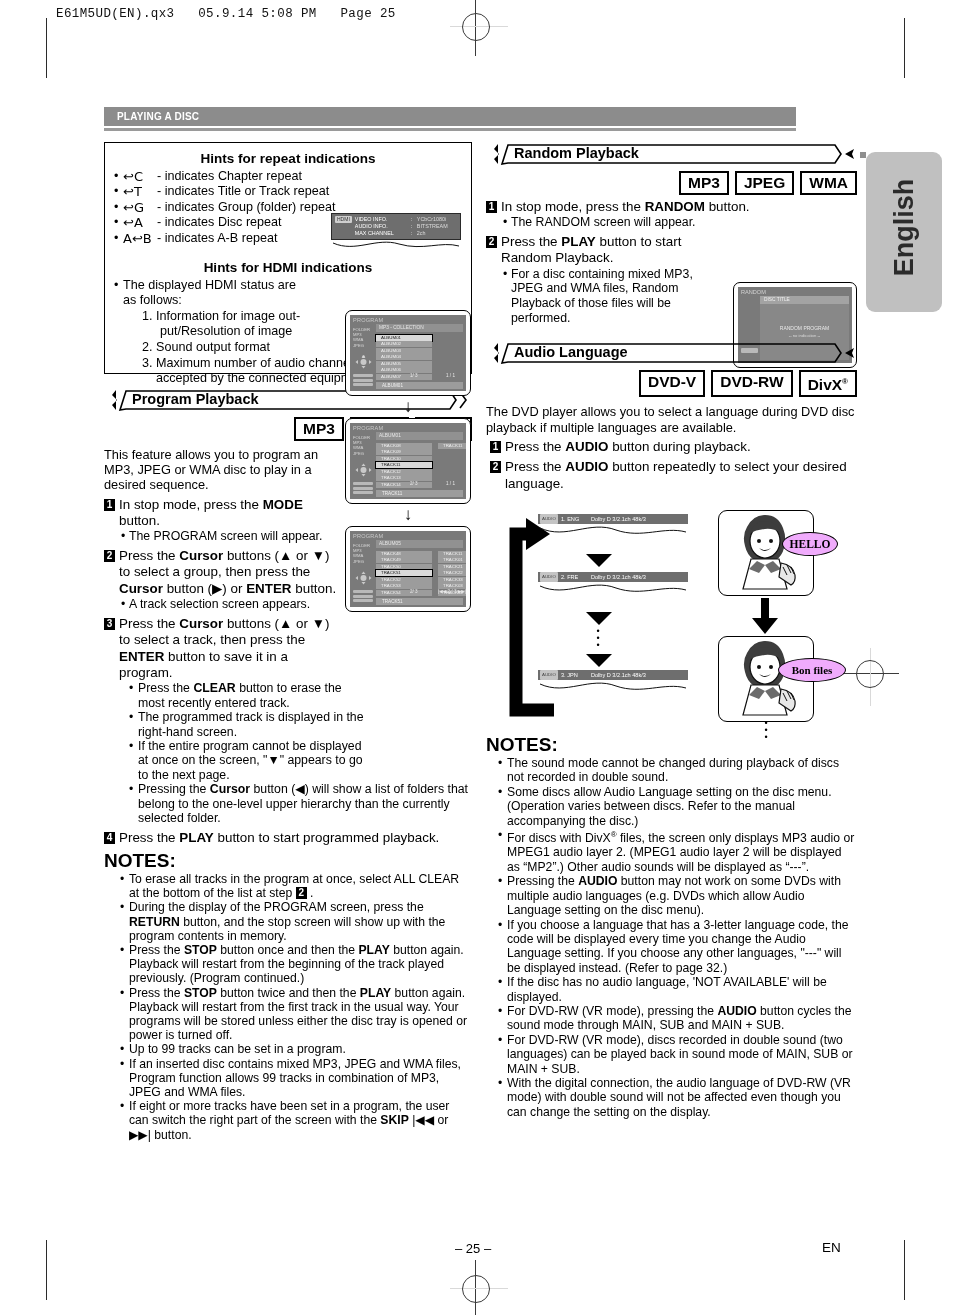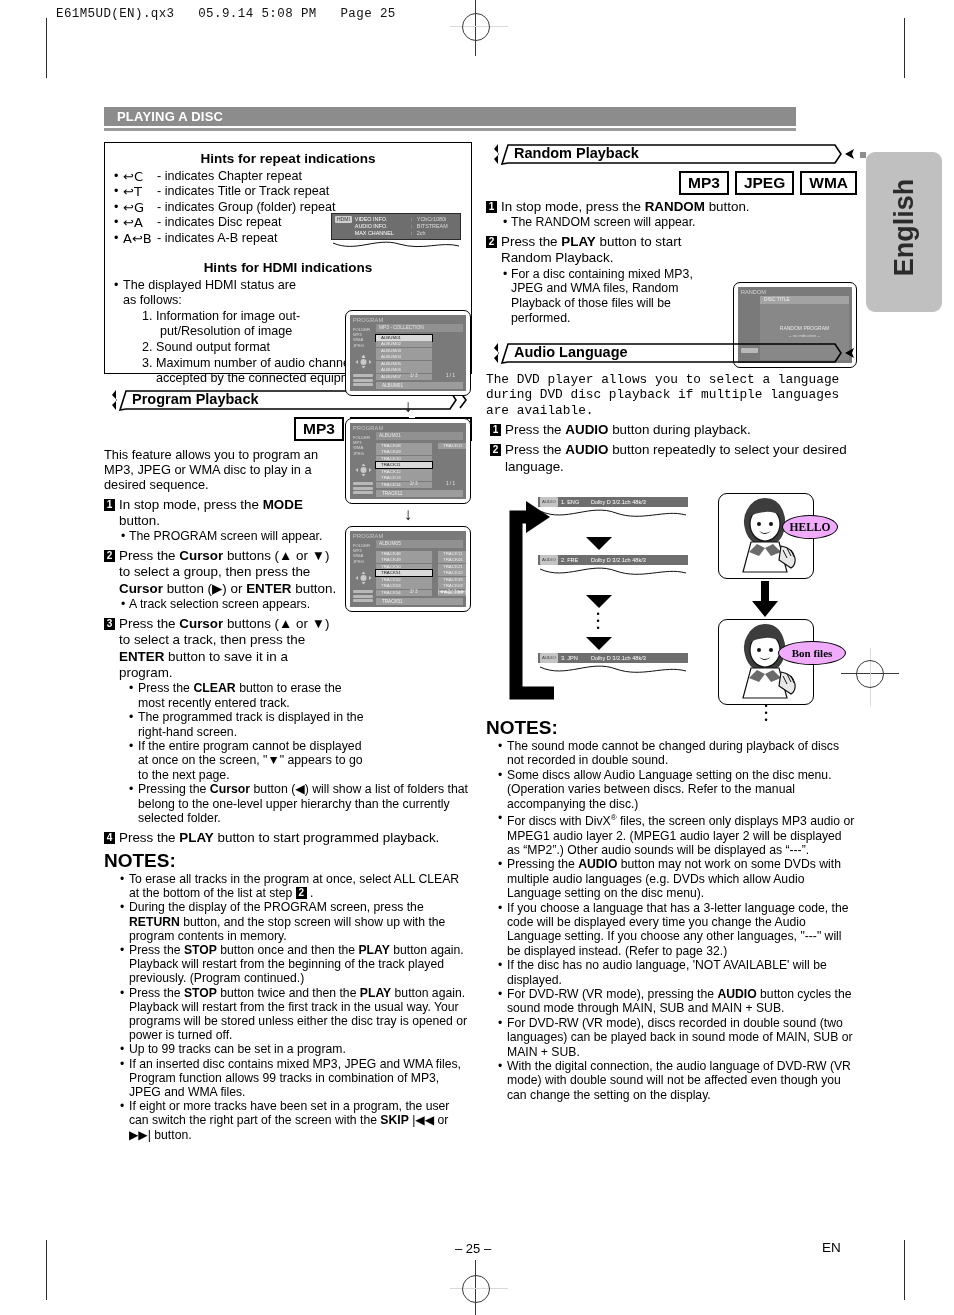--- a/index.html
+++ b/index.html
@@ -12,21 +12,21 @@
   .regmark .circ{position:absolute;left:12px;top:15px;width:26px;height:26px;border:1px solid #3a3a3a;border-radius:50%;background:transparent;}
   .crop-v{position:absolute;width:1px;background:#2b2b2b;}
 
   
   .fileheader{position:absolute;left:56px;top:7px;font-family:"Liberation Mono",monospace;font-size:12.5px;letter-spacing:.4px;color:#111;white-space:pre;}
 
   
   .page{position:absolute;left:0;top:0;width:954px;height:1315px;}
 
   .section-band{position:absolute;left:104px;top:107px;width:692px;height:19px;background:#8c8c8c;}
-  .section-band span{display:block;color:#fff;font-size:13px;font-weight:bold;line-height:19px;padding-left:13px;letter-spacing:.2px;}
+  .section-band span{display:block;color:#fff;font-size:10px;font-weight:bold;line-height:19px;padding-left:13px;letter-spacing:.2px;}
   .section-rule{position:absolute;left:104px;top:128px;width:692px;height:3px;background:#9a9a9a;}
 
   
   .colL{position:absolute;left:104px;top:142px;width:368px;}
   .colR{position:absolute;left:486px;top:142px;width:371px;}
 
   
   .hintbox{border:1px solid #000;padding:7px 9px 9px 9px;position:relative;height:232px;box-sizing:border-box;}
   .hint-title{text-align:center;font-size:13.5px;font-weight:bold;margin:1px 0 3px 0;}
   .hint-title2{text-align:center;font-size:13.5px;font-weight:bold;margin:14px 0 3px 0;}
@@ -515,22 +515,27 @@
 
     <div class="ribbon" style="margin-top:16px;">
       <svg width="371" height="24" viewBox="0 0 371 24">
         <path d="M12 2 L8 7 L13 12 L8 17 L12 22 Z" fill="#000"></path>
         <path d="M16 22 L22 3 L349 3 L355 12 L349 21 L22 21 Z" fill="none" stroke="#000" stroke-width="1.6"></path>
         <path d="M359 12 L368 7 L366 12 L368 17 Z" fill="#000"></path>
       </svg>
       <div class="rtitle">Audio Language</div>
     </div>
 
-
-    <div class="ptext" style="margin-top:7px;font-family:Liberation Mono, monospace;">The DVD player allows you to select a language during DVD disc playback if multiple languages are available.</div>
+    <div class="badgerow">
+      <div class="badge">DVD-V</div>
+      <div class="badge">DVD-RW</div>
+      <div class="badge"><span>DivX</span><sup>®</sup></div>
+    </div>
+
+    <div class="ptext" style="margin-top:7px;">The DVD player allows you to select a language during DVD disc playback if multiple languages are available.</div>
 
     <div class="step" style="margin-left:4px;">
       <span class="stepnum"><span class="numbox">1</span></span>
       <span>Press the <b>AUDIO</b> button during playback.</span>
     </div>
     <div class="step" style="margin-left:4px;">
       <span class="stepnum"><span class="numbox">2</span></span>
       <span>Press the <b>AUDIO</b> button repeatedly to select your desired language.</span>
     </div>
 

